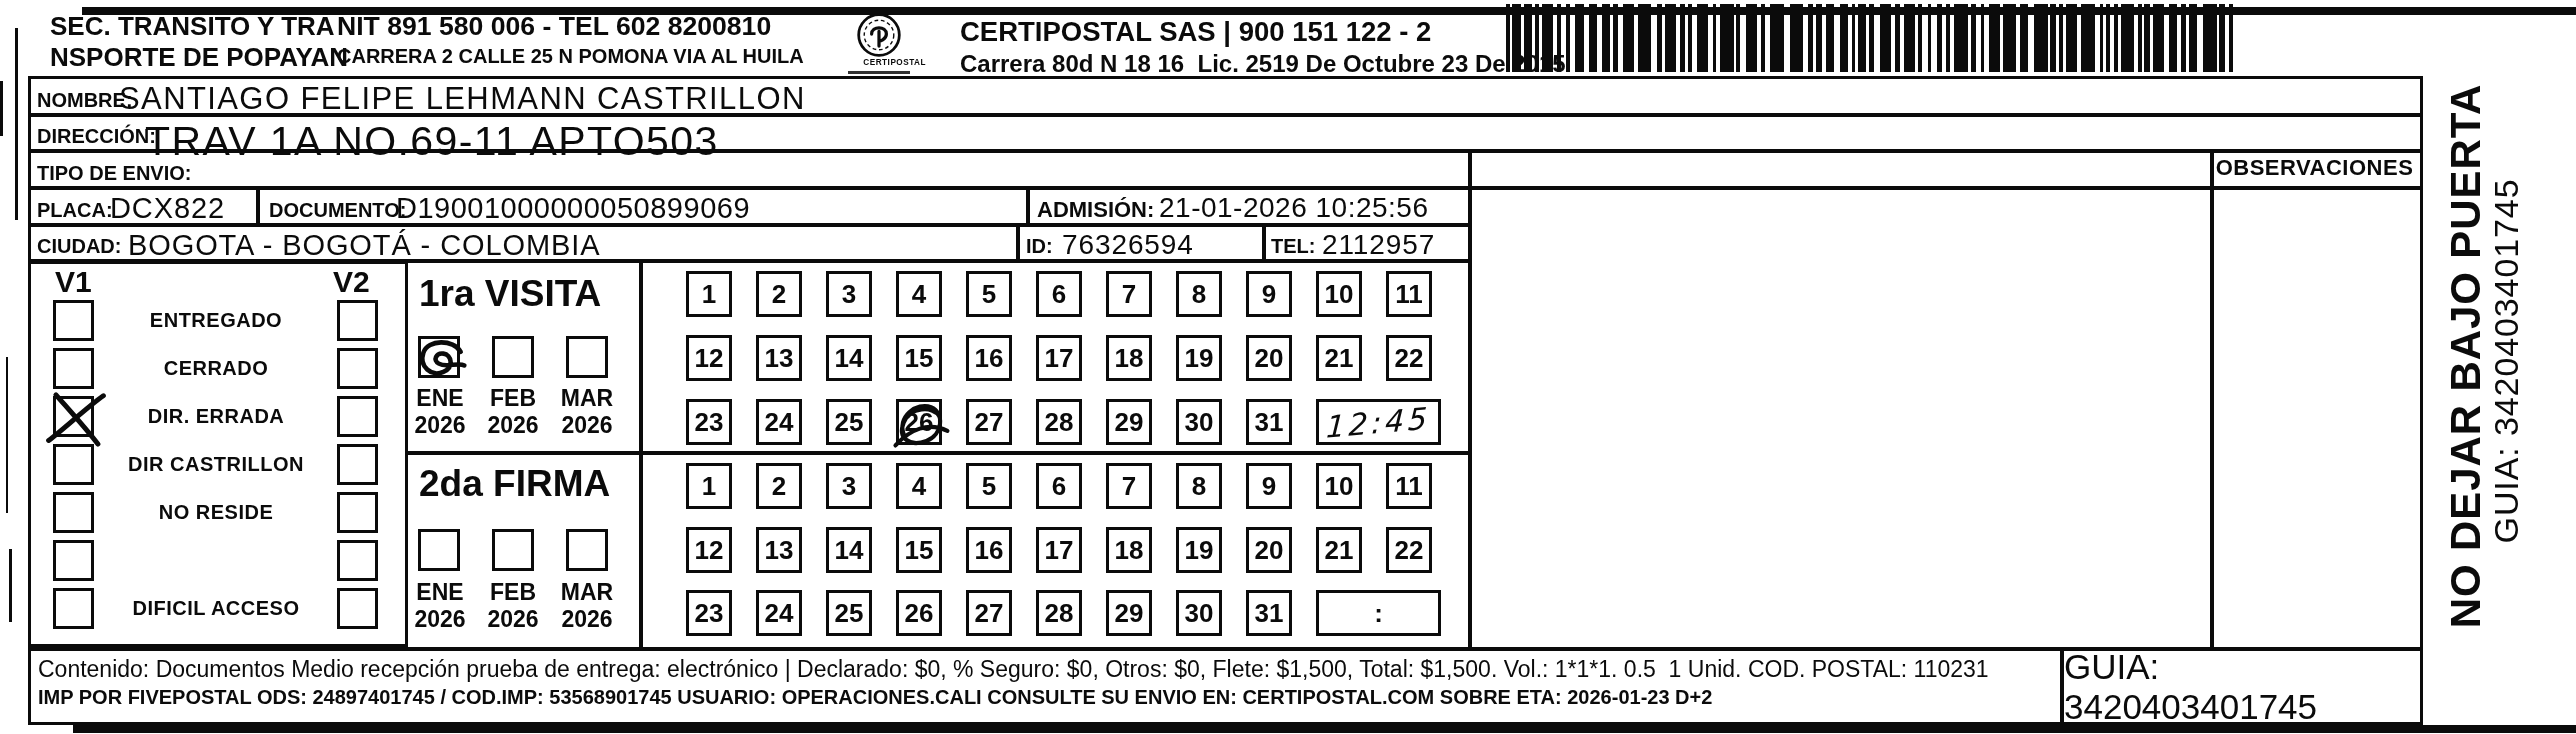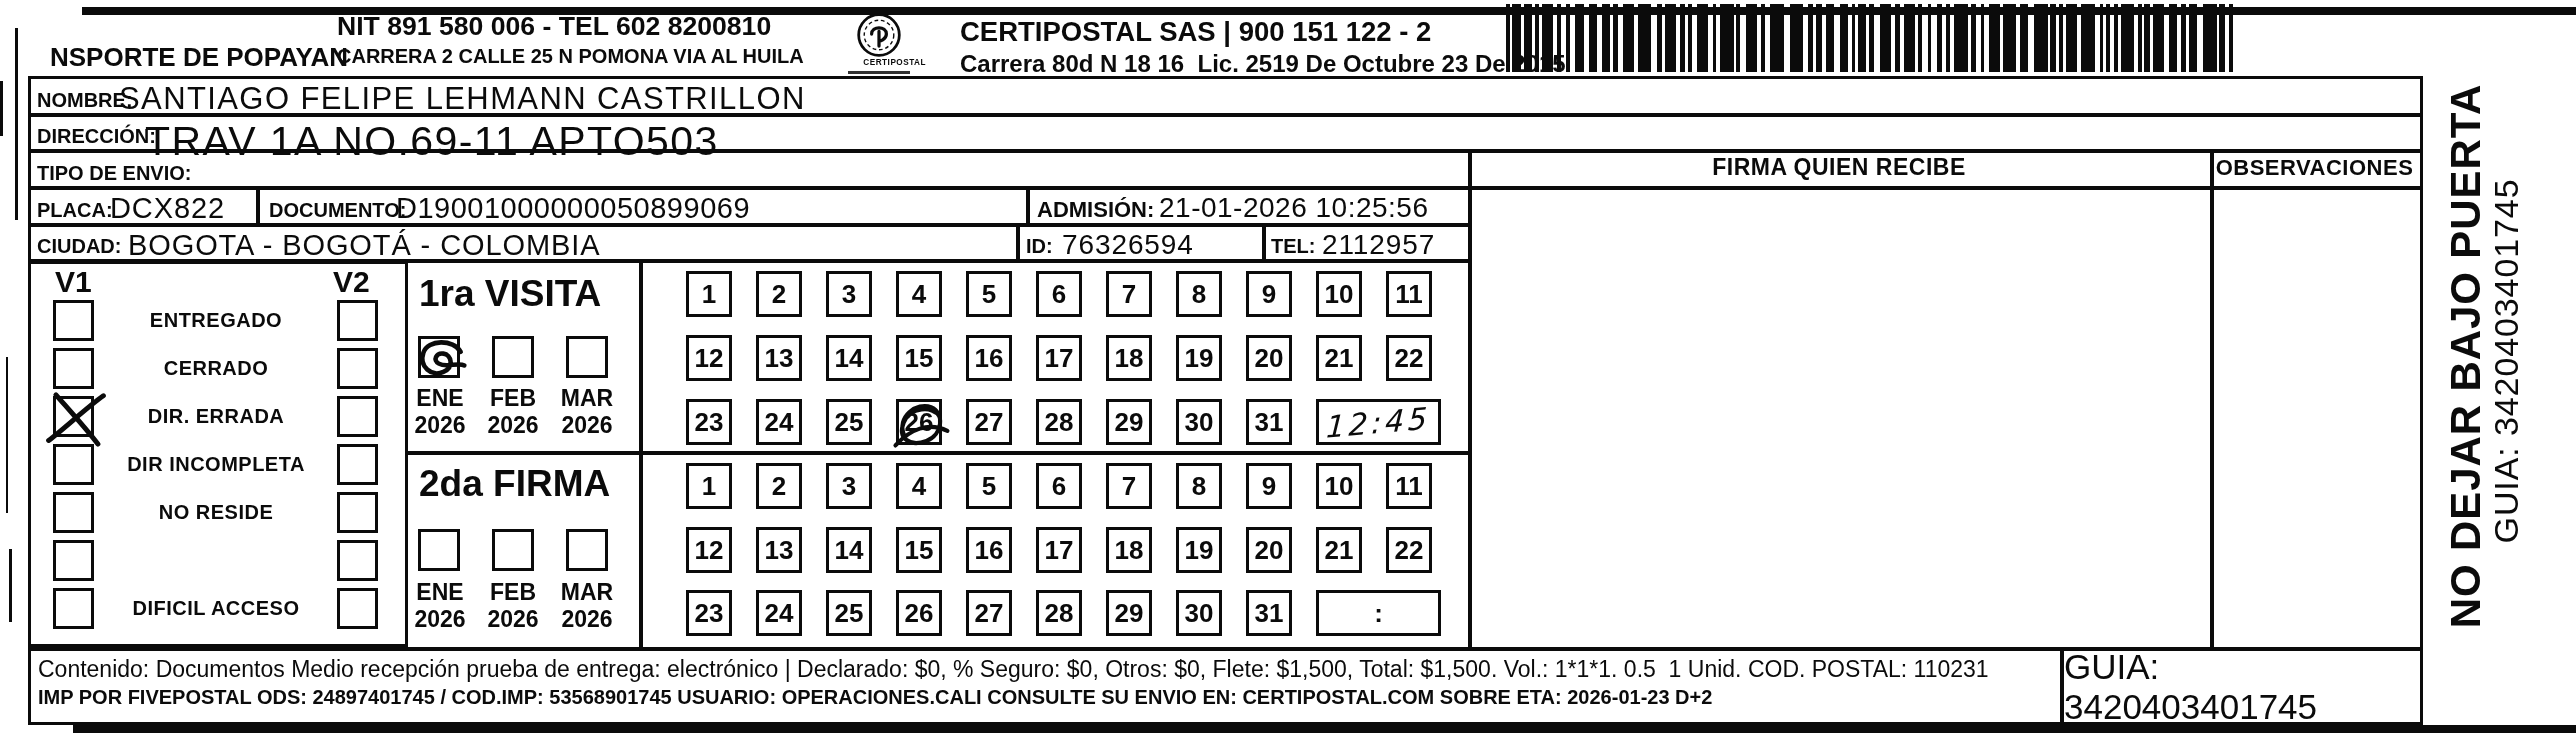--- a/index.html
+++ b/index.html
@@ -36,20 +36,21 @@
 
 <div id="page">
 
   <div class="artifact" style="left:82px;top:7.3px;width:2494px;height:7.3px"></div>
   <div class="artifact" style="left:73px;top:725px;width:2503px;height:8.2px"></div>
   <div class="artifact" style="left:14.7px;top:27.5px;width:3.7px;height:192px"></div>
   <div class="artifact" style="left:5.5px;top:357px;width:2.7px;height:156px"></div>
   <div class="artifact" style="left:9.2px;top:549px;width:2.7px;height:73px"></div>
   <div class="artifact" style="left:0px;top:81px;width:2.7px;height:55px"></div>
 
+  <div class="t b" style="left:50px;top:13px;font-size:26px">SEC. TRANSITO Y TRA</div>
   <div class="t b" style="left:50px;top:44px;font-size:26px">NSPORTE DE POPAYAN</div>
   <div class="t b" style="left:337px;top:13px;font-size:26.6px">NIT 891 580 006 - TEL 602 8200810</div>
   <div class="t b" style="left:337px;top:46px;font-size:20px">CARRERA 2 CALLE 25 N POMONA VIA AL HUILA</div>
 
   <svg style="position:absolute;left:855px;top:11px" width="48" height="48" viewBox="0 0 52 52">
     <circle cx="26" cy="26" r="22" fill="none" stroke="#0b0b0b" stroke-width="3"></circle>
     <circle cx="26" cy="26" r="16" fill="none" stroke="#0b0b0b" stroke-width="1.5" stroke-dasharray="4 3"></circle>
     <path d="M26,38 V22 M18,25 c0,-9 16,-9 16,0 c0,6 -8,8 -8,8" fill="none" stroke="#0b0b0b" stroke-width="3.5" stroke-linecap="round"></path>
   </svg>
   <div class="t b" style="left:831px;top:59px;width:95px;font-size:8.2px;text-align:right;letter-spacing:0.5px">CERTIPOSTAL</div>
@@ -96,21 +97,20 @@
 
   <div class="t b" style="left:37px;top:236px;font-size:20px">CIUDAD:</div>
   <div class="t" style="left:128px;top:230px;font-size:29px;letter-spacing:0.9px">BOGOTA - BOGOTÁ - COLOMBIA</div>
 
   <div class="t b" style="left:1026px;top:236px;font-size:20px">ID:</div>
   <div class="t" style="left:1062px;top:230px;font-size:28px;letter-spacing:0.9px">76326594</div>
 
   <div class="t b" style="left:1271px;top:236px;font-size:20px">TEL:</div>
   <div class="t" style="left:1322px;top:230px;font-size:28px;letter-spacing:0.9px">2112957</div>
 
-  <div class="hdrcell" style="left:1468px;top:149px;width:742px">FIRMA QUIEN RECIBE</div>
   <div class="hdrcell" style="left:2210px;top:149px;width:209px;font-size:22px">OBSERVACIONES</div>
   <div style="position:absolute;left:1472px;top:190px;width:734px;height:457px"></div>
   <div style="position:absolute;left:2213px;top:190px;width:205px;height:457px"></div>
 
   <div class="box" style="left:27.5px;top:261px;width:380px;height:386px;background:transparent"></div>
   <div class="t b" style="left:55px;top:266px;font-size:30px">V1</div>
   <div class="t b" style="left:333px;top:266px;font-size:30px">V2</div>
 
   <div class="t b" style="left:419px;top:275px;font-size:37px">1ra VISITA</div>
   <div class="t b" style="left:419px;top:465px;font-size:37px">2da FIRMA</div>
@@ -130,21 +130,21 @@
     <div class="cbox" style="left: 337px; top: 348px;"></div>
     <div class="cbox" style="left: 53px; top: 396px;">
   <svg class="mark" style="left:-11px;top:-8.2px" width="62" height="57" viewBox="0 0 68 62">
     <path d="M4,54 C20,42 48,16 64,5" fill="none" stroke="#0b0b0b" stroke-width="5.5" stroke-linecap="round"></path>
     <path d="M12,4 C26,20 46,42 58,58" fill="none" stroke="#0b0b0b" stroke-width="5.5" stroke-linecap="round"></path>
   </svg>
 </div>
     <div class="status-label" style="left: 95px; top: 396px;">DIR. ERRADA</div>
     <div class="cbox" style="left: 337px; top: 396px;"></div>
     <div class="cbox" style="left: 53px; top: 444px;"></div>
-    <div class="status-label" style="left: 95px; top: 444px;">DIR INCOMPLETA</div>
+    <div class="status-label" style="left: 95px; top: 444px;">DIR CASTRILLON</div>
     <div class="cbox" style="left: 337px; top: 444px;"></div>
     <div class="cbox" style="left: 53px; top: 492px;"></div>
     <div class="status-label" style="left: 95px; top: 492px;">NO RESIDE</div>
     <div class="cbox" style="left: 337px; top: 492px;"></div>
     <div class="cbox" style="left: 53px; top: 540px;"></div>
     <div class="cbox" style="left: 337px; top: 540px;"></div>
     <div class="cbox" style="left: 53px; top: 588px;"></div>
     <div class="status-label" style="left: 95px; top: 588px;">DIFICIL ACCESO</div>
     <div class="cbox" style="left: 337px; top: 588px;"></div>
     <div class="mbox" style="left: 418px; top: 336px;">

